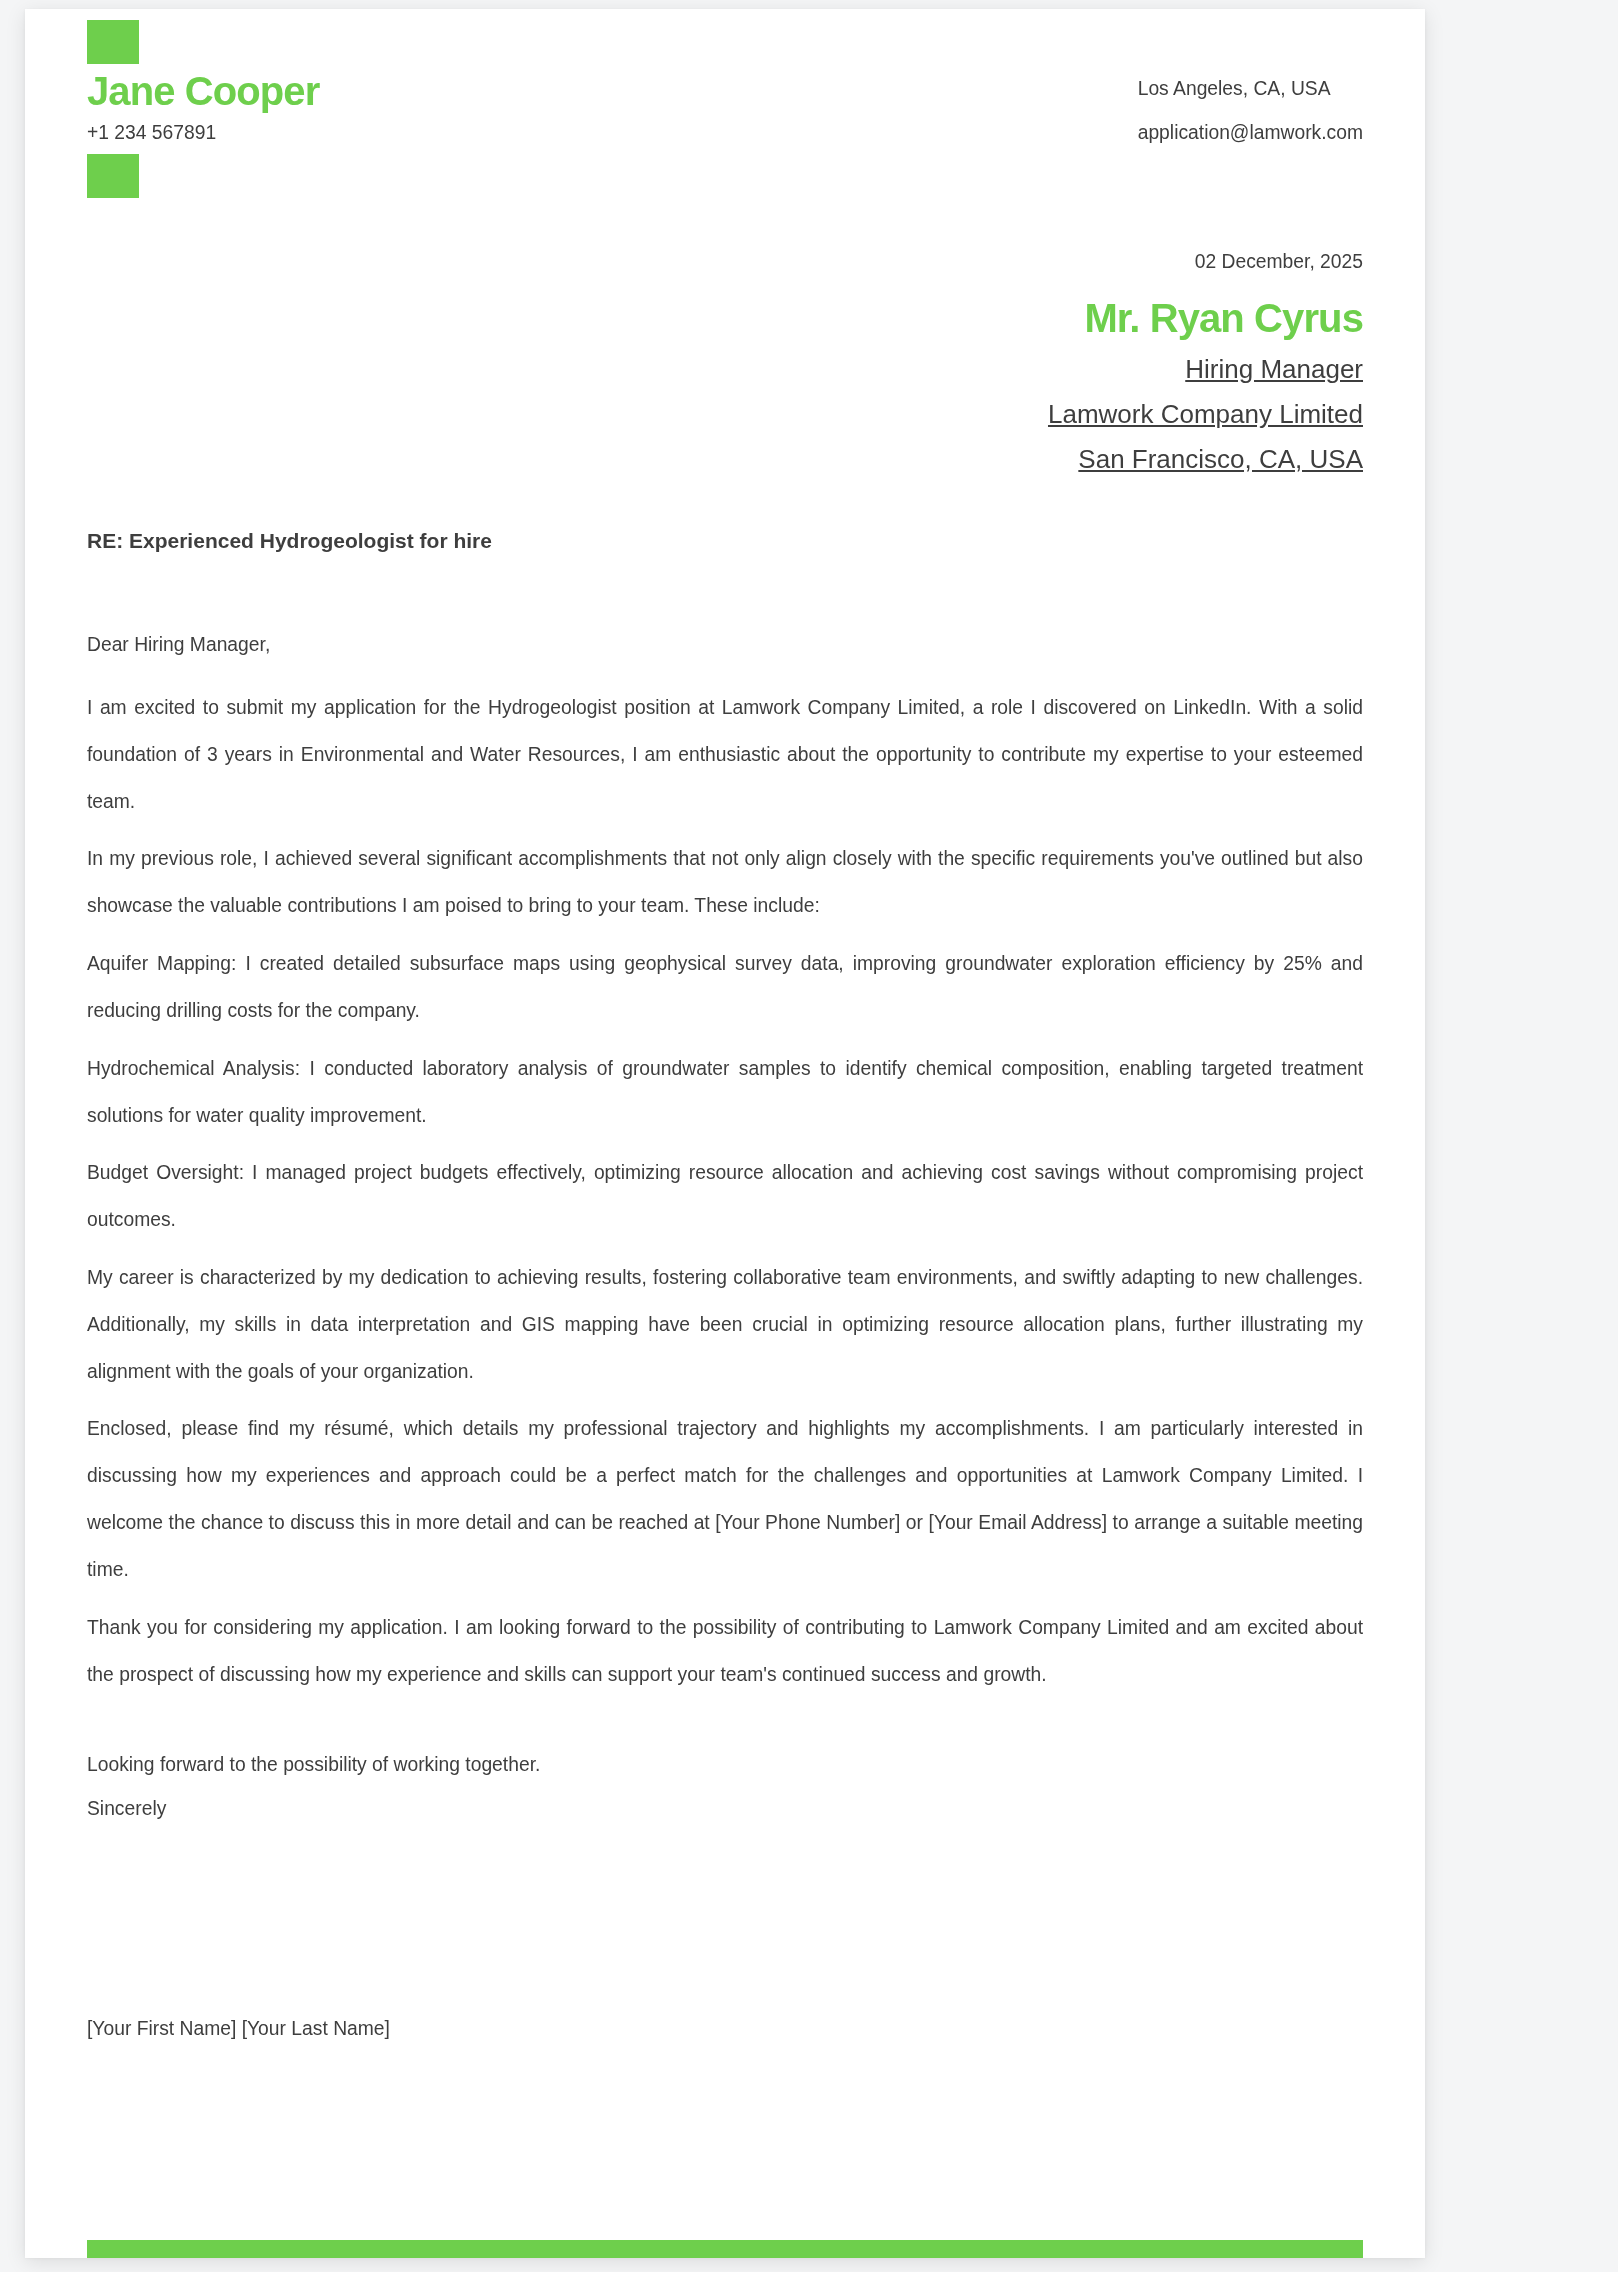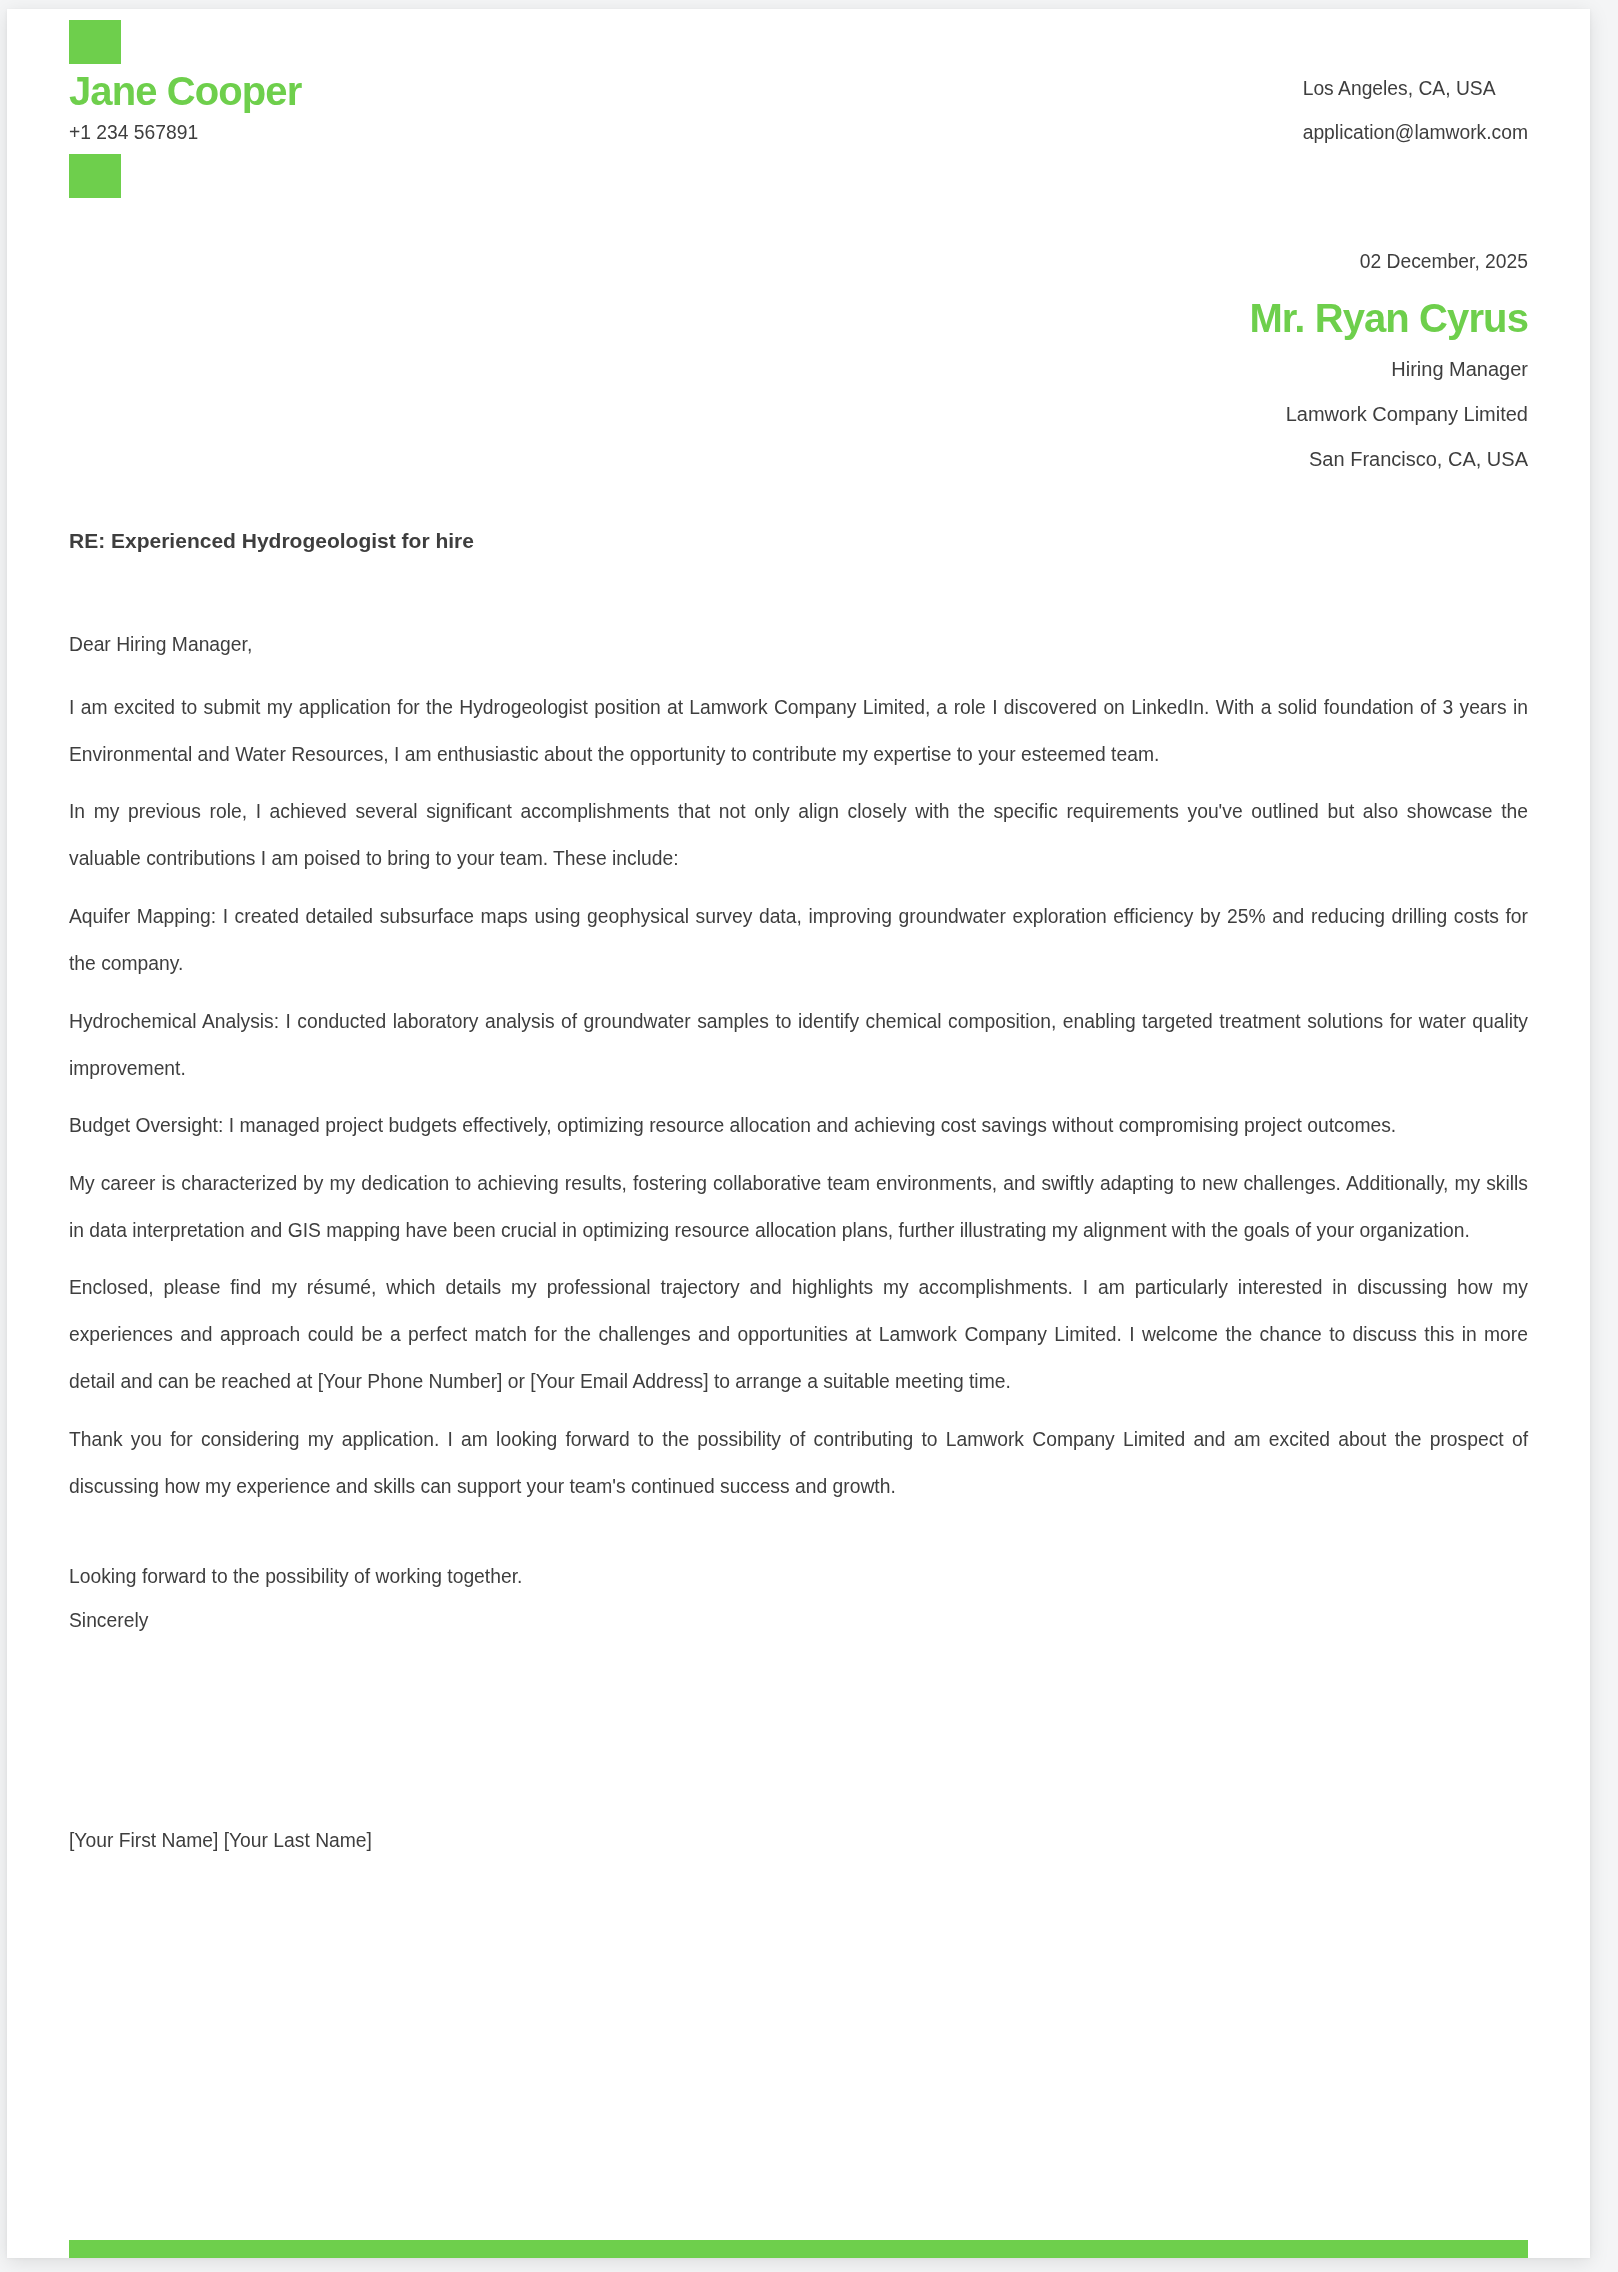--- a/index.html
+++ b/index.html
@@ -8,23 +8,23 @@
     font-family: "Liberation Sans", "DejaVu Sans", sans-serif;
   }
   body {
     height: 2273px;
     background: #f4f5f6;
     position: relative;
     overflow: hidden;
   }
   .page {
     position: absolute;
-    left: 7px;
+    left: 25px;
     top: 8.8px;
-    width: 1583px;
+    width: 1400px;
     height: 2249px;
     background: #ffffff;
     box-shadow: 0 4.4px 19.3px rgba(0,0,0,0.10), 0 0.9px 3.5px rgba(0,0,0,0.06);
     padding: 0 62px;
   }
   .accent-square {
     width: 52px;
     height: 44px;
     background: var(--accent);
   }
@@ -66,24 +66,25 @@
     text-align: right;
     font-size: 40px;
     font-weight: bold;
     letter-spacing: -0.9px;
     line-height: 46px;
     color: var(--accent);
     margin-top: 10.6px;
   }
   .recipient-details {
     text-align: right;
-    font-size: 20px;
+    font-size: 26px;
     line-height: 45px;
     color: var(--text);
     margin-top: 6.2px;
+    text-decoration: underline;
   }
   .subject-line {
     font-size: 21px;
     font-weight: bold;
     line-height: 26px;
     color: var(--text);
     margin-top: 46px;
   }
   .greeting {
     font-size: 19.3px;

